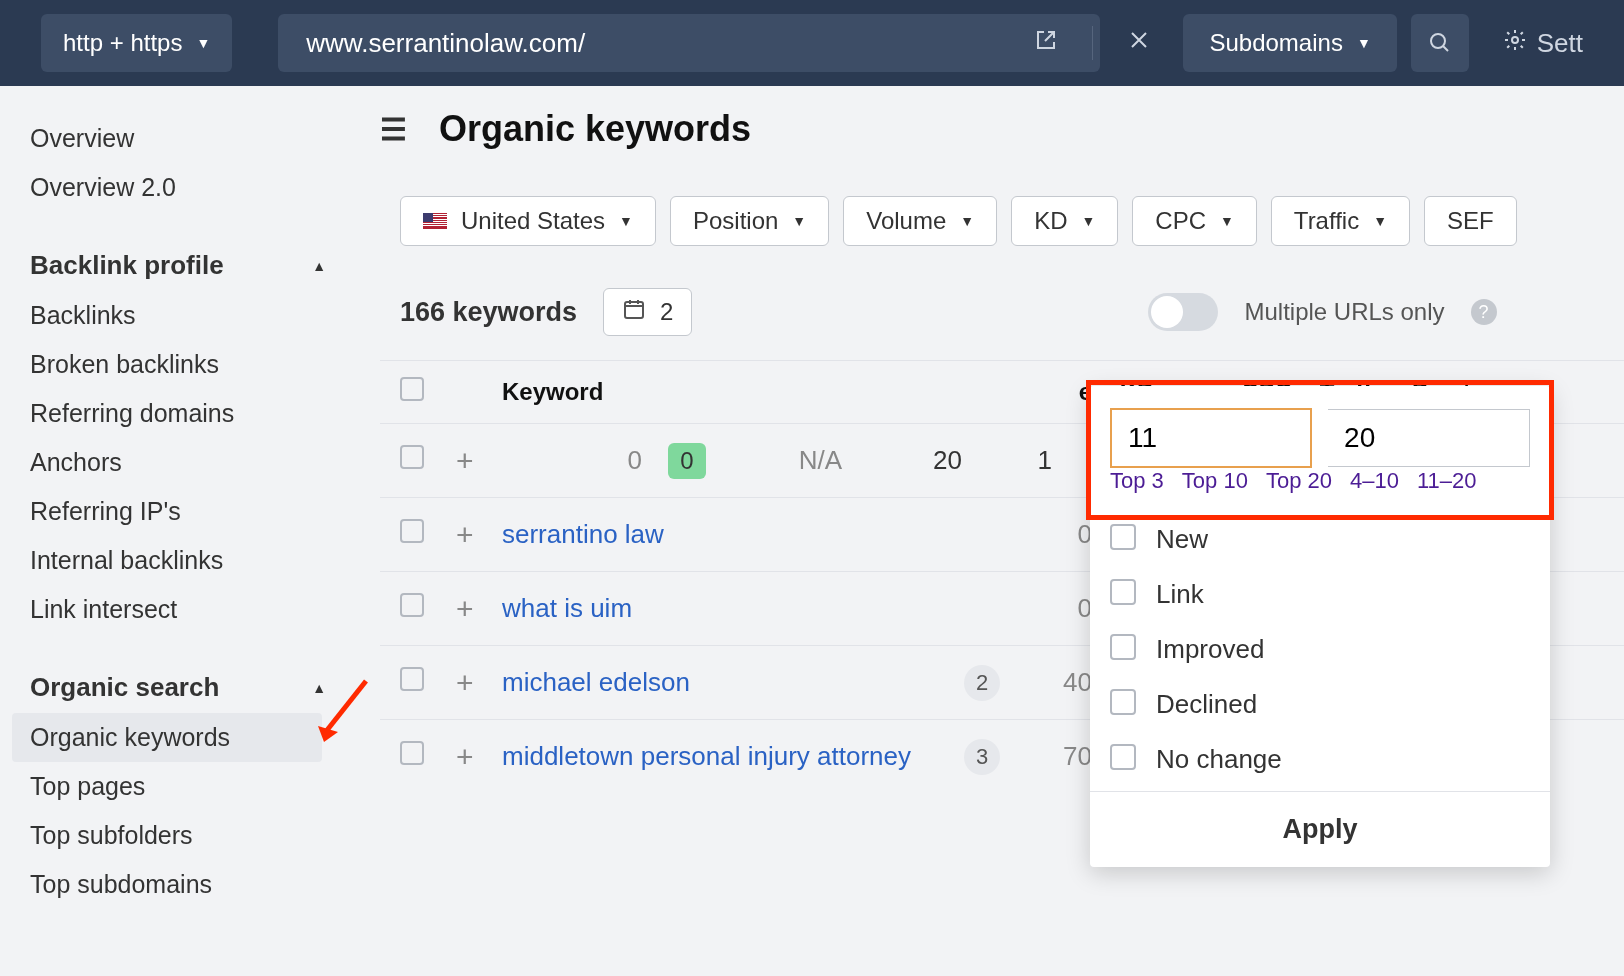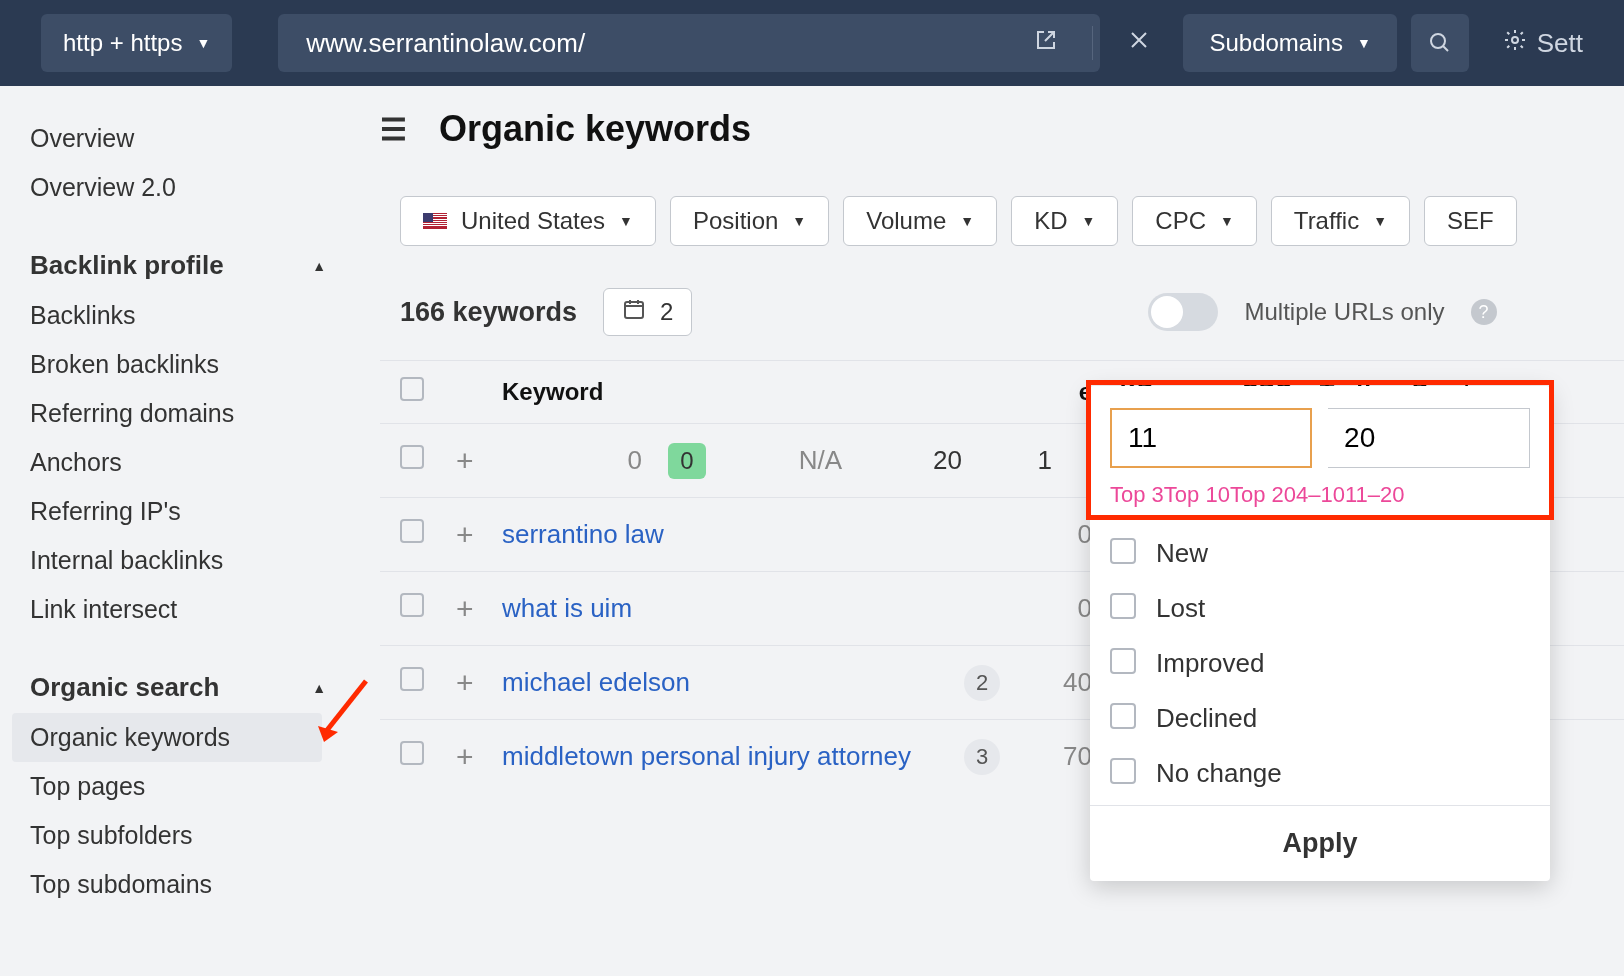--- a/index.html
+++ b/index.html
@@ -62,25 +62,25 @@
 .col-cpc { width:110px; text-align:right; color:#888;}
 .col-traffic { width:120px; text-align:right;}
 .col-pos { width:90px; text-align:right;}
 .checkbox { width:24px; height:24px; border:2px solid #b3b8c0; border-radius:4px; display:inline-block;}
 .thead .col-traffic::after { content:" ▼"; font-size:16px;}
 .thead .col-kw, .thead .col-vol, .thead .col-kd, .thead .col-cpc, .thead .col-traffic, .thead .col-pos { color:#111;}
 
 
 .popup { position:absolute; top:300px; left:730px; width:460px; background:#fff; box-shadow:0 6px 24px rgba(0,0,0,0.18); border-radius:4px; z-index:50;}
 .popup-top { padding:22px 20px 10px; }
-.range-inputs { display:flex; gap:16px; margin-bottom:14px;}
+.range-inputs { display:flex; gap:16px; align-items:center;}
 .range-inputs input { font-size:28px; padding:12px 16px; border:1px solid #c4c8ce; width:50%; outline:none;}
 .range-inputs input:first-child { border:2px solid #e8a04d; }
 .range-inputs input:last-child { border-left:none;}
-.quicklinks { display:flex; font-size:22px; color:#ec4899; }
+.quicklinks { display:flex; gap:18px; font-size:22px; color:#4c1d95; }
 .quicklinks span { cursor:pointer;}
 .popup-checks { padding:8px 20px 4px; }
 .popup-check { display:flex; align-items:flex-start; gap:20px; padding:12px 0; font-size:26px;}
 .popup-check .checkbox { width:26px; height:26px;}
 .apply-btn { text-align:center; font-size:27px; font-weight:700; padding:22px 0; border-top:1px solid #e1e3e8; cursor:pointer;}
 
 
 .highlight-box { position:absolute; border:5px solid #ff2a00; pointer-events:none; top:294px; left:726px; width:468px; height:140px; z-index:51;}
 
 
@@ -299,21 +299,21 @@
           <span>11–20</span>
         </div>
       </div>
       <div class="popup-checks">
         <div class="popup-check">
             <span class="checkbox"></span>
             <span>New</span>
           </div>
         <div class="popup-check">
             <span class="checkbox"></span>
-            <span>Lost</span>
+            <span>Link</span>
           </div>
         <div class="popup-check">
             <span class="checkbox"></span>
             <span>Improved</span>
           </div>
         <div class="popup-check">
             <span class="checkbox"></span>
             <span>Declined</span>
           </div>
         <div class="popup-check">

